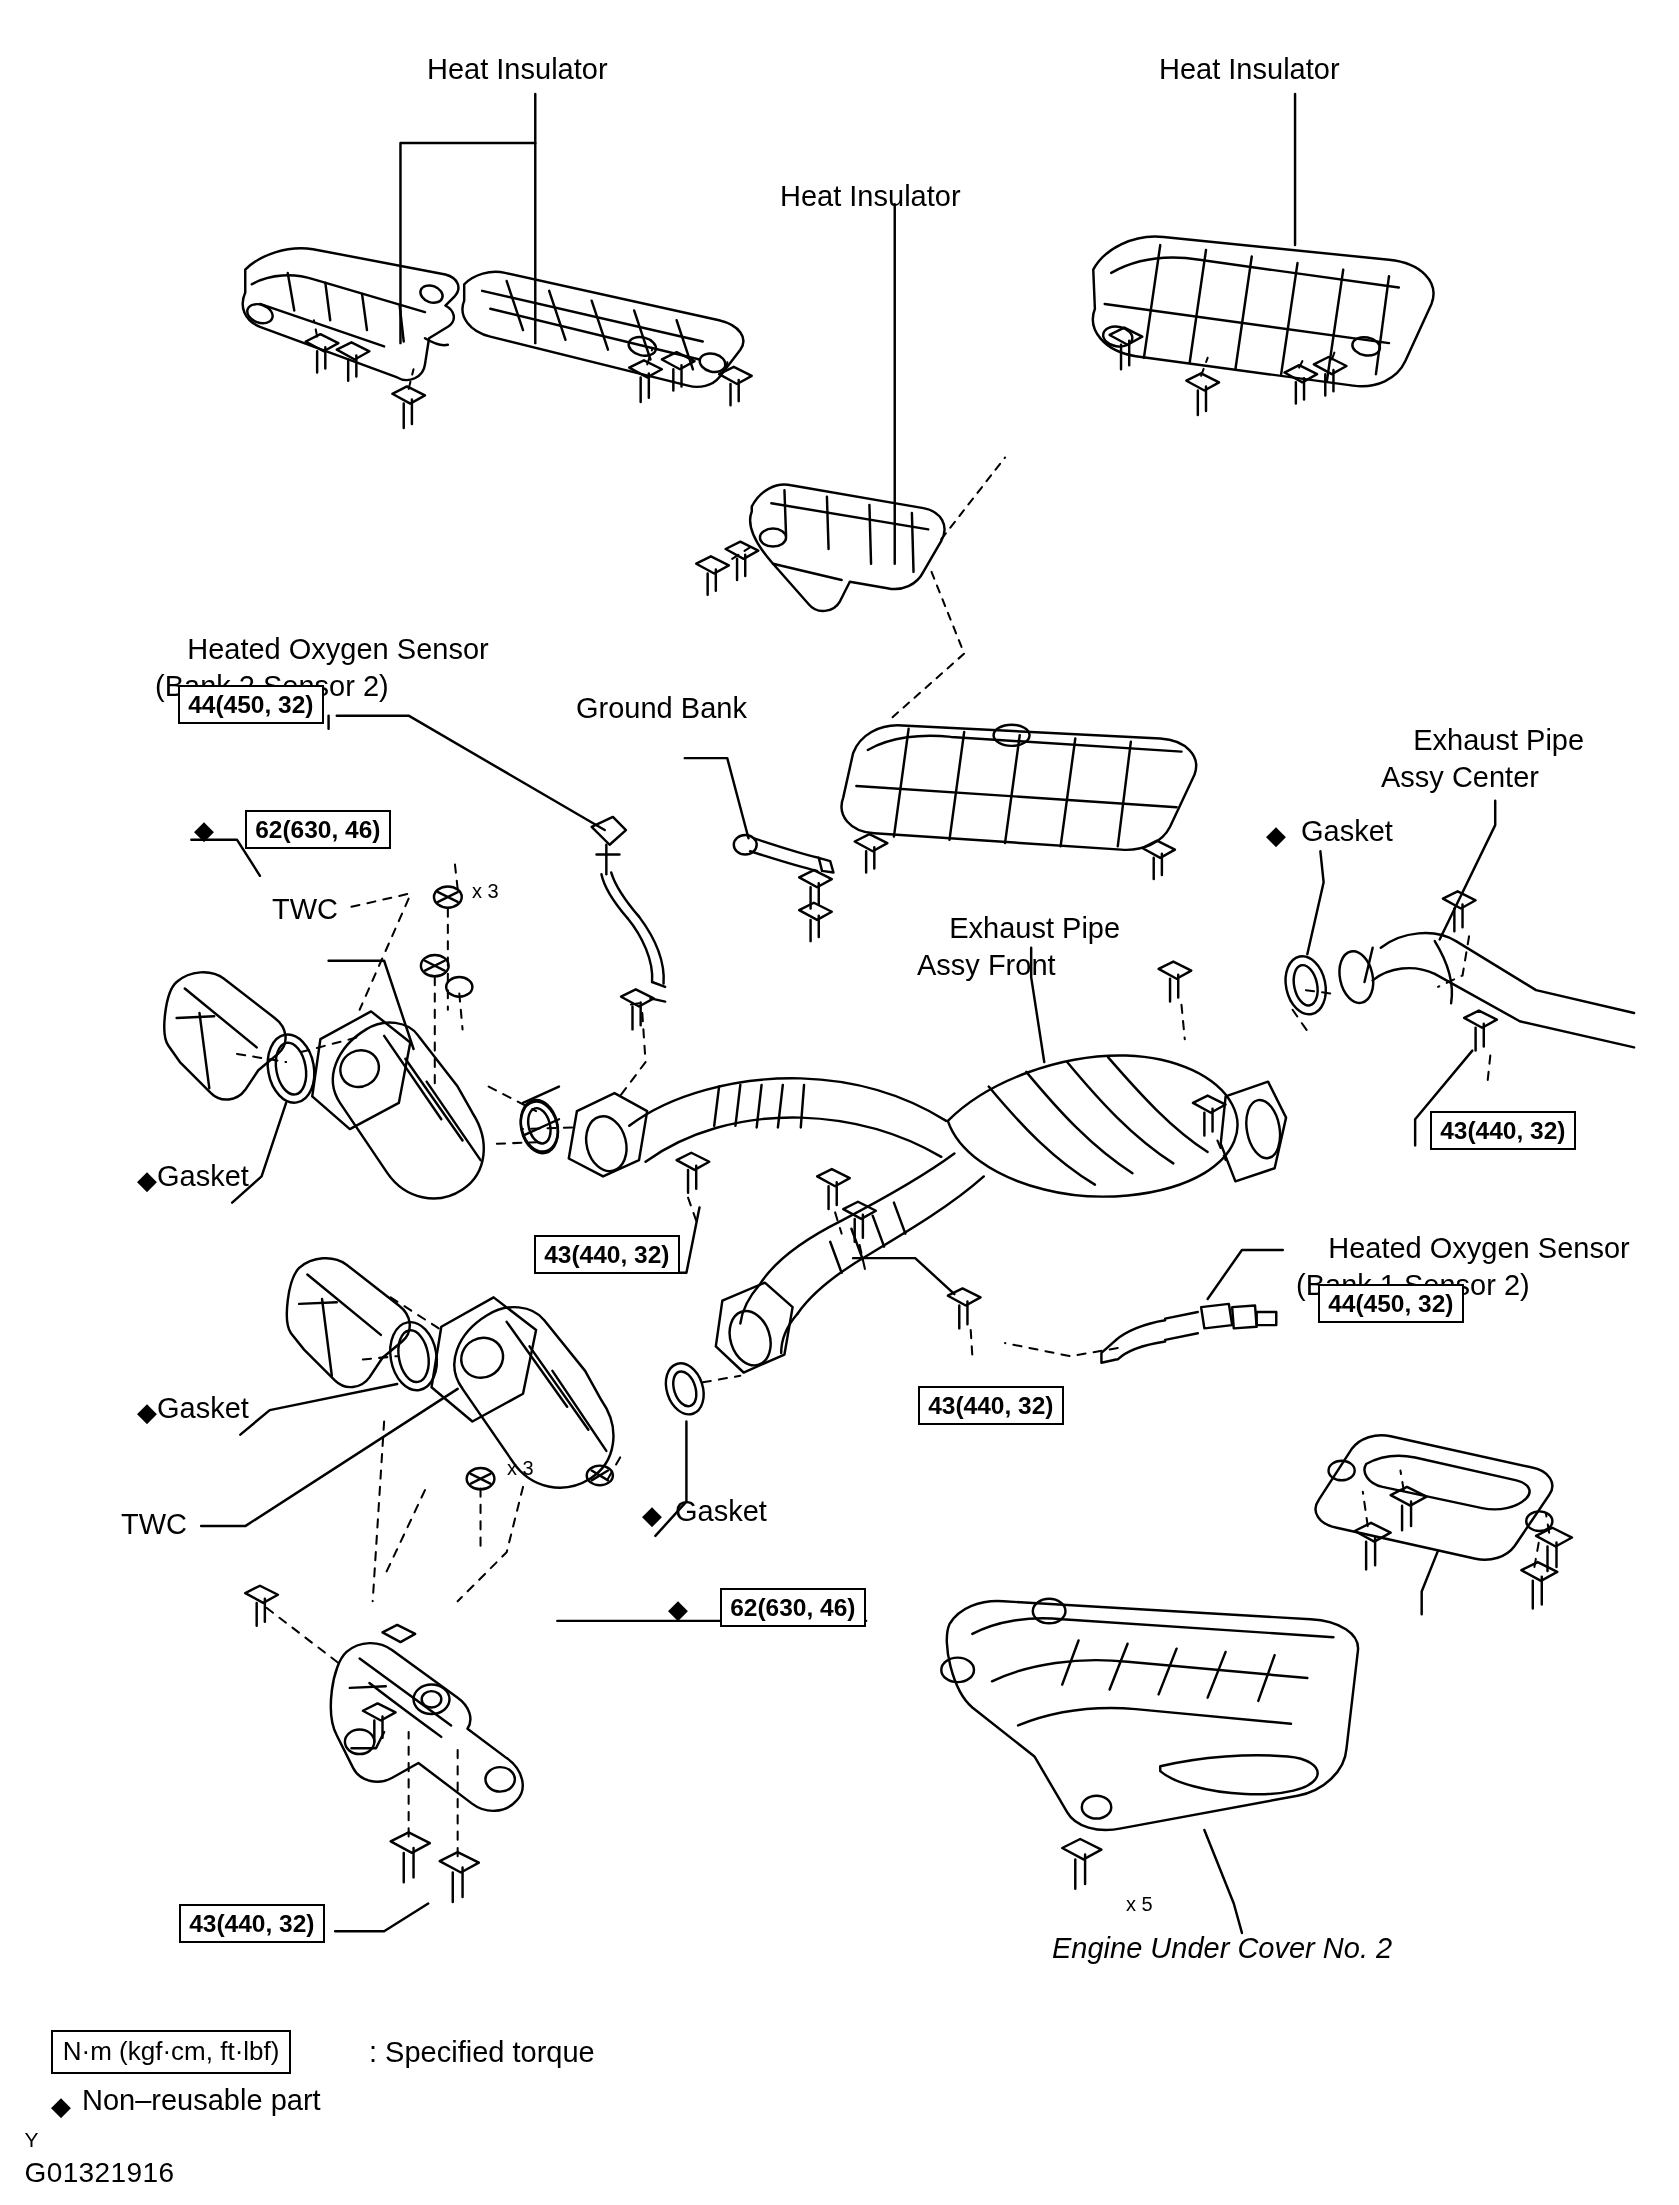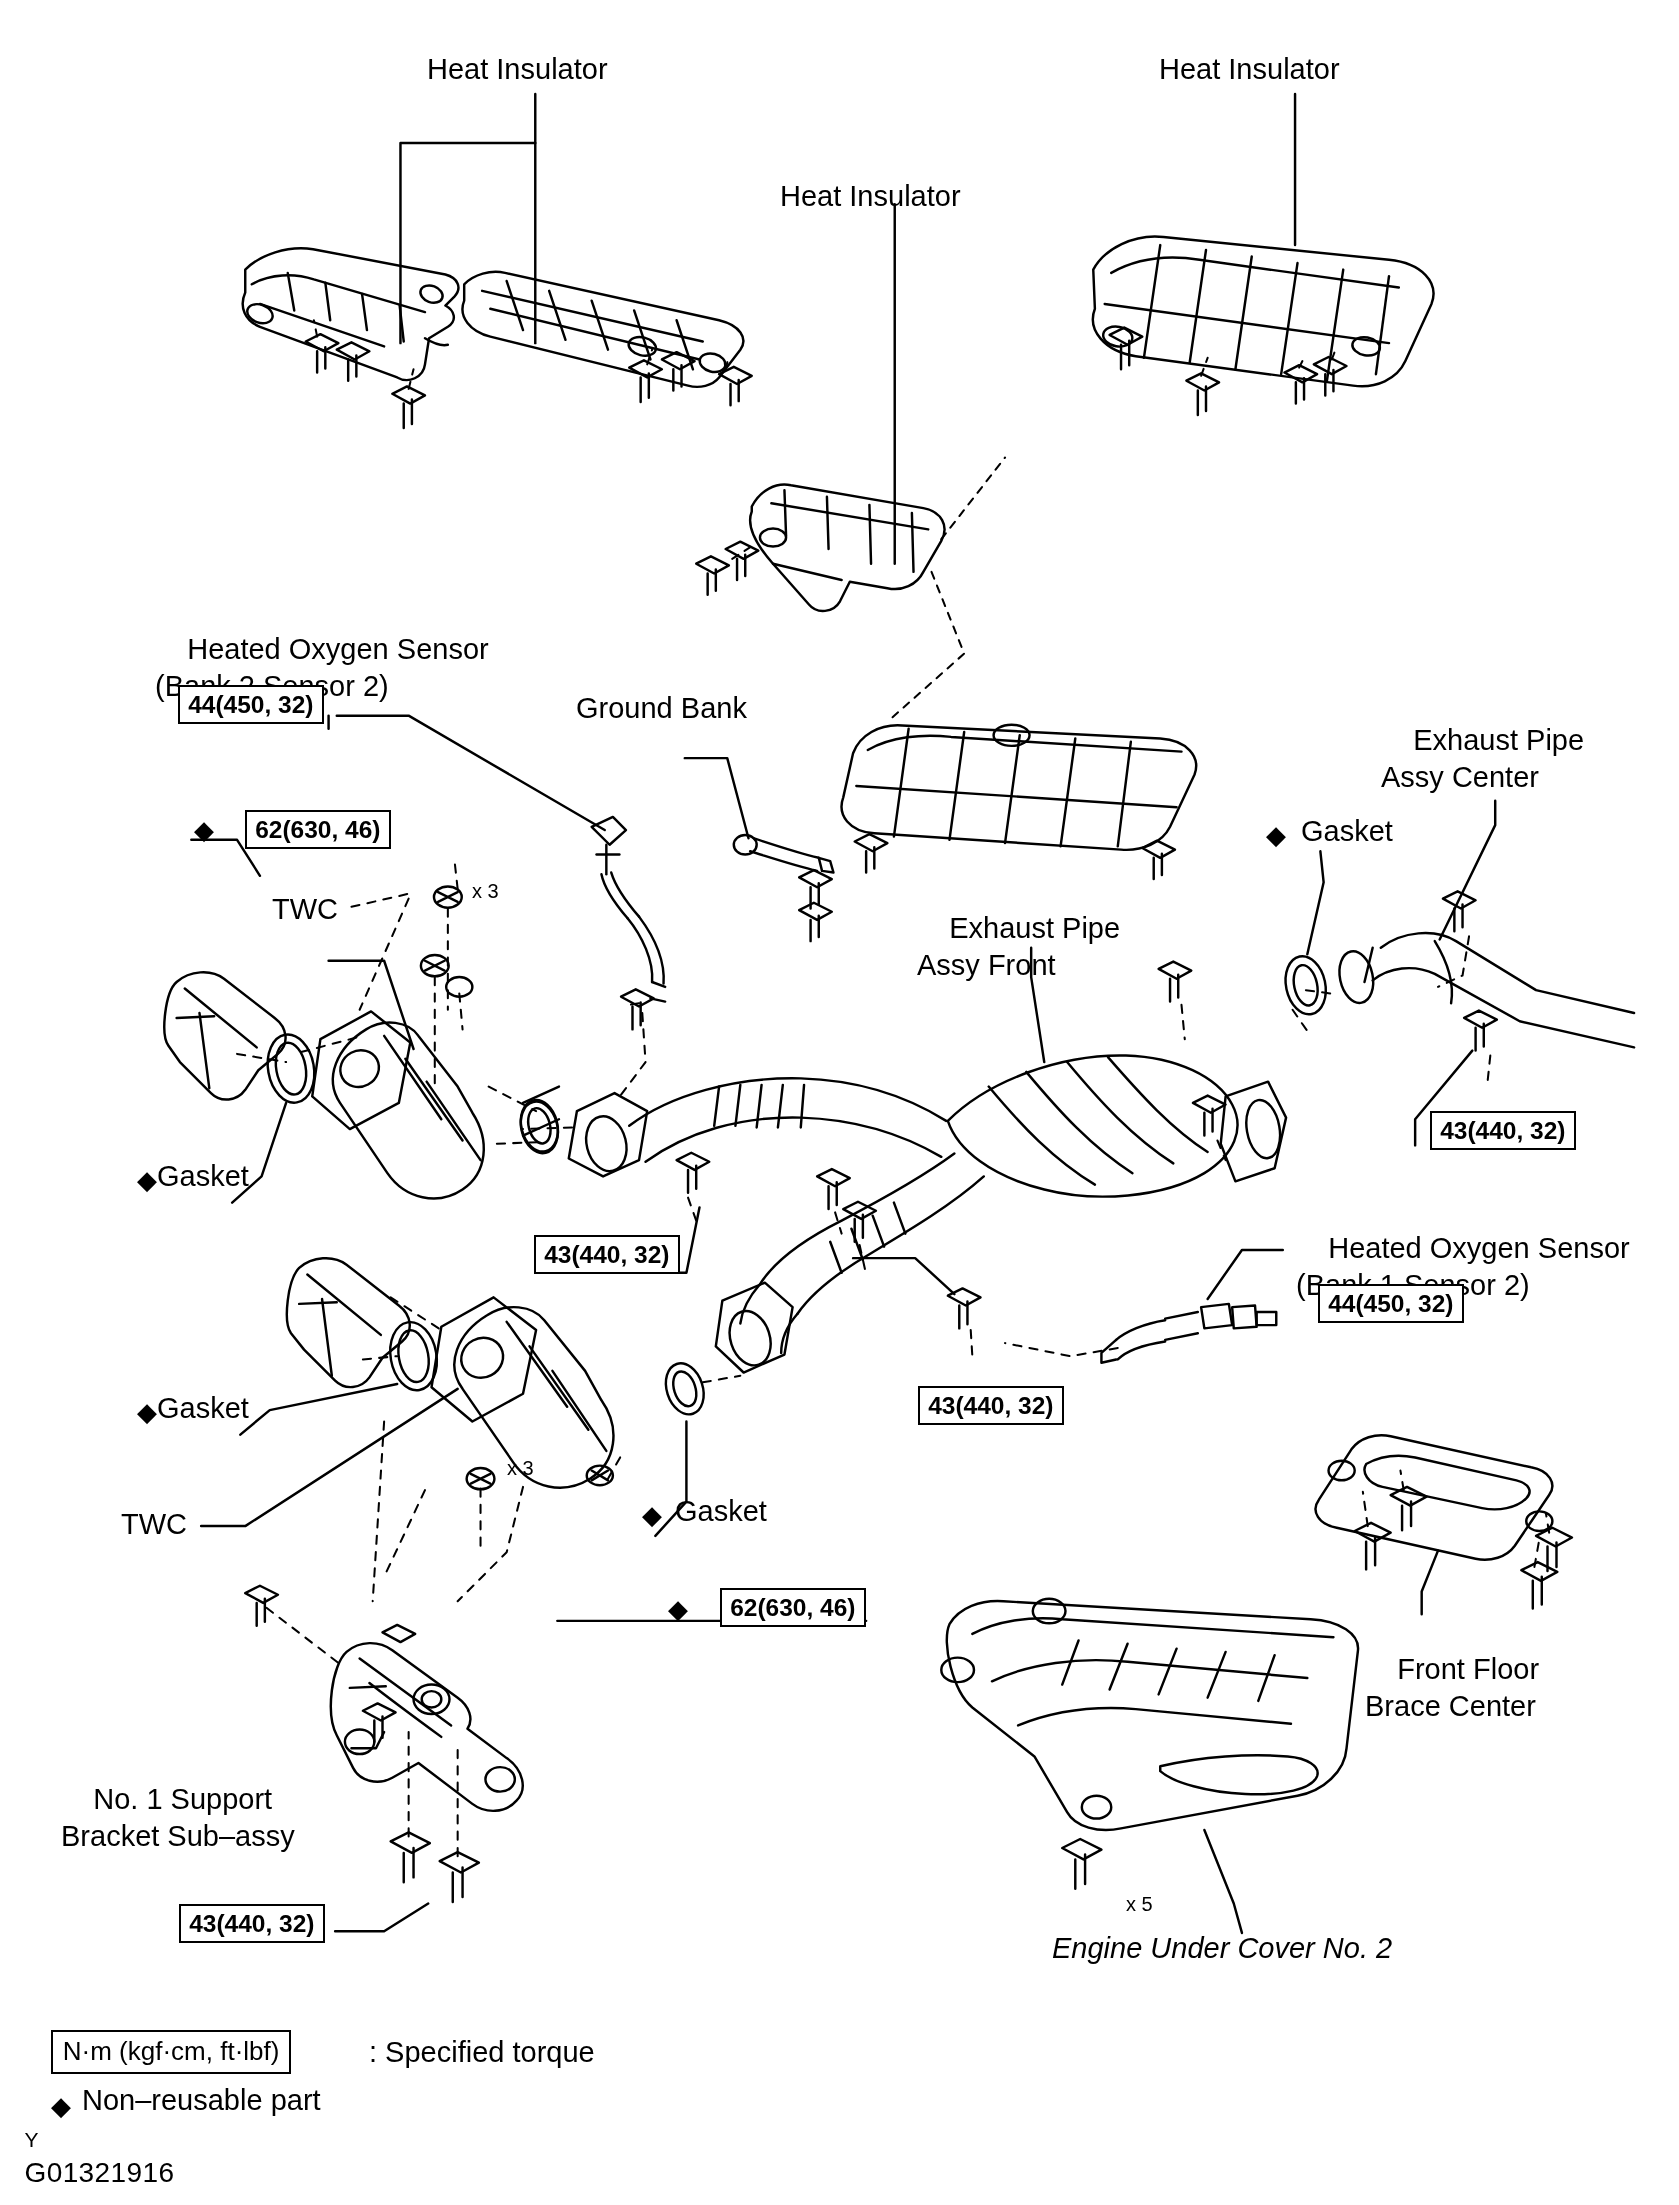--- a/index.html
+++ b/index.html
@@ -576,29 +576,21 @@
 
   <div class="lbl big" style="left:121px; top:1506px;">TWC</div>
   <div class="xcount" style="left:507px; top:1457px;">x 3</div>
 
   <div class="diamond" style="left:642px; top:1502px;">◆</div>
   <div class="lbl big" style="left:675px; top:1493px;">Gasket</div>
 
   <div class="diamond" style="left:668px; top:1596px;">◆</div>
   <div class="torque" style="left:704px; top:1588px;">62(630, 46)</div>
 
-  <div class="lbl big" style="left:1365px; top:1614px;">
-    <span style="white-space:pre-line;">Front Floor
-Brace Center</span>
-  </div>
-
-  <div class="lbl big" style="left:61px; top:1744px;">
-    <span style="white-space:pre-line;">No. 1 Support
-Bracket Sub–assy</span>
-  </div>
+
 
   <div class="xcount" style="left:1126px; top:1856px;margin-top:37px;">x 5</div>
 
   <div class="torque" style="left:163px; top:1904px;">43(440, 32)</div>
 
   <div class="lbl big" style="left:1052px; top:1930px;font-style:italic;">Engine Under Cover No. 2</div>
 
   <div class="legend-torque" style="left:51px; top:2030px;">N·m (kgf·cm, ft·lbf)</div>
   <div class="lbl big" style="left:369px; top:2034px;">: Specified torque</div>
   <div class="diamond" style="left:51px; top:2093px;">◆</div>

